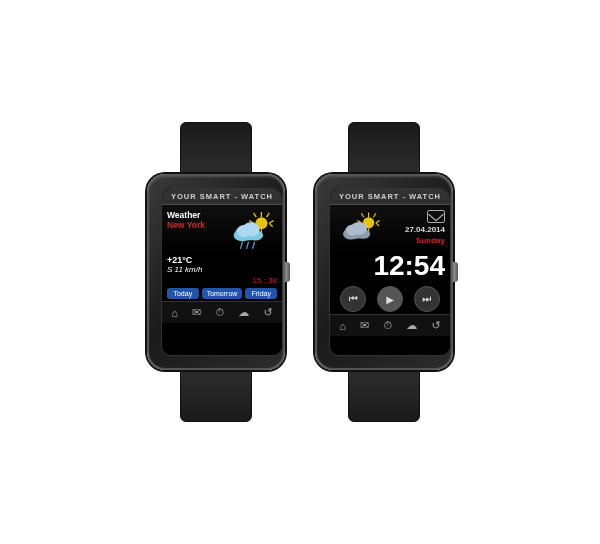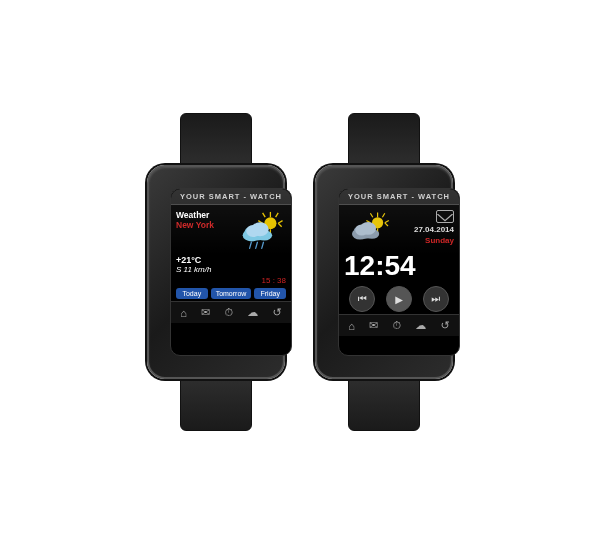--- a/index.html
+++ b/index.html
@@ -37,21 +37,21 @@
       width: 72px;
       height: 52px;
       background: linear-gradient(to top, #1a1a1a, #2d2d2d);
       border-radius: 0 0 6px 6px;
       border: 1px solid #111;
     }
     .watch-body {
       width: 138px;
       background: linear-gradient(135deg, #3a3a3a, #1a1a1a, #2c2c2c);
       border-radius: 18px;
-      padding: 21px;
+      padding: 12px;
       border: 2px solid #555;
       position: relative;
       box-shadow: 0 0 0 2px #111, inset 0 1px 2px rgba(255,255,255,0.15);
     }
     .watch-crown {
       position: absolute;
       right: -7px;
       top: 50%;
       transform: translateY(-50%);
       width: 7px;
@@ -156,20 +156,21 @@
       padding: 2px 5px;
       border-radius: 3px;
       text-align: center;
       flex: 1;
     }
 
     
     .w2-content {
       padding: 5px 5px 2px 5px;
       flex: 1;
+      text-align: right;
     }
     .w2-top {
       display: flex;
       justify-content: space-between;
       align-items: flex-start;
     }
     .w2-right-col {
       display: flex;
       flex-direction: column;
       align-items: flex-end;

